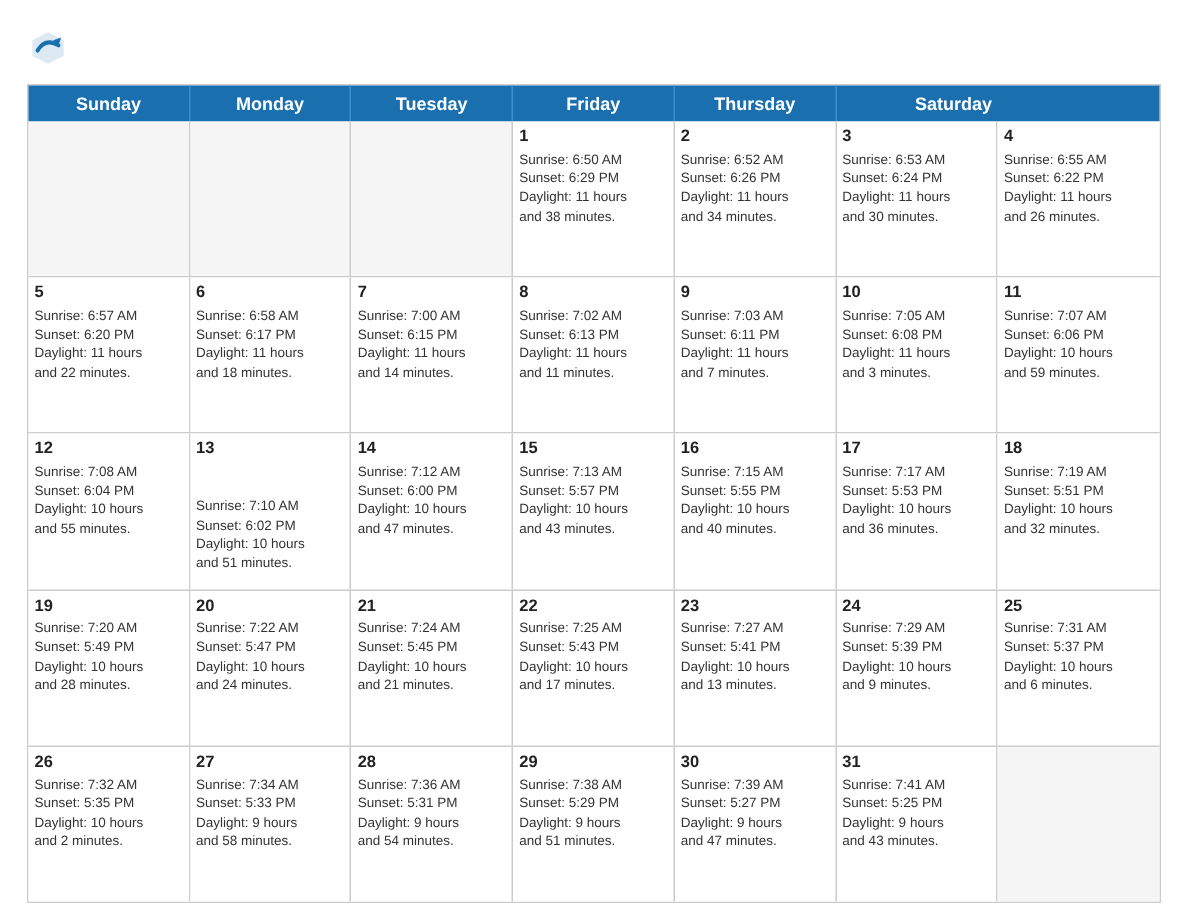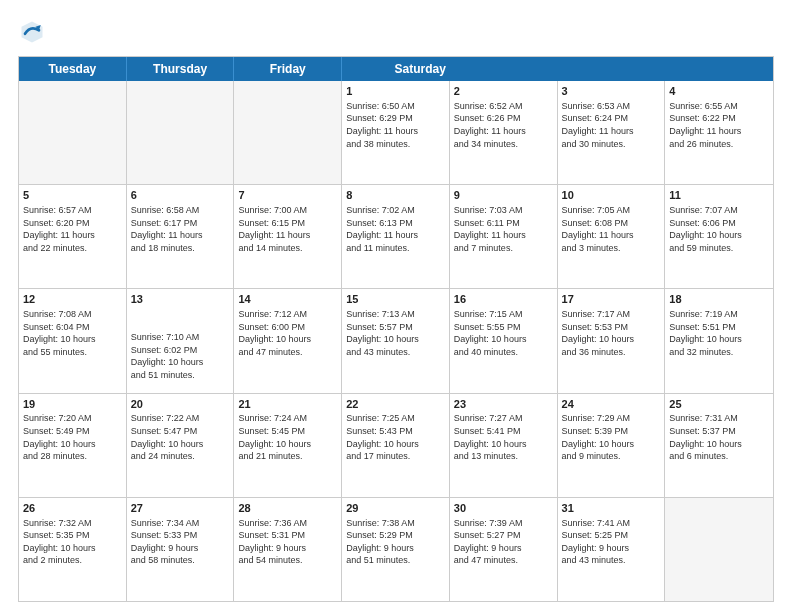--- a/index.html
+++ b/index.html
@@ -126,23 +126,25 @@
       </div>
     </div>
     <div class="title-block">
       <div class="month-title"></div>
       <div class="subtitle"></div>
     </div>
   </div>
 
   <div class="calendar">
     <div class="cal-header" id="cal-header">
+        <div class="cal-header-cell">Sunday</div>
+        <div class="cal-header-cell">Monday</div>
         <div class="cal-header-cell">Tuesday</div>
+        <div class="cal-header-cell">Friday</div>
         <div class="cal-header-cell">Thursday</div>
-        <div class="cal-header-cell">Friday</div>
         <div class="cal-header-cell">Saturday</div>
       </div>
     <div class="cal-body" id="cal-body">
         <div class="cal-row">
           <div class="cal-cell empty"></div>
           <div class="cal-cell empty"></div>
           <div class="cal-cell empty"></div>
           <div class="cal-cell">
             <div class="day-num">1</div>
             <div class="cell-text" style="white-space: pre-line;">Sunrise: 6:50 AM

